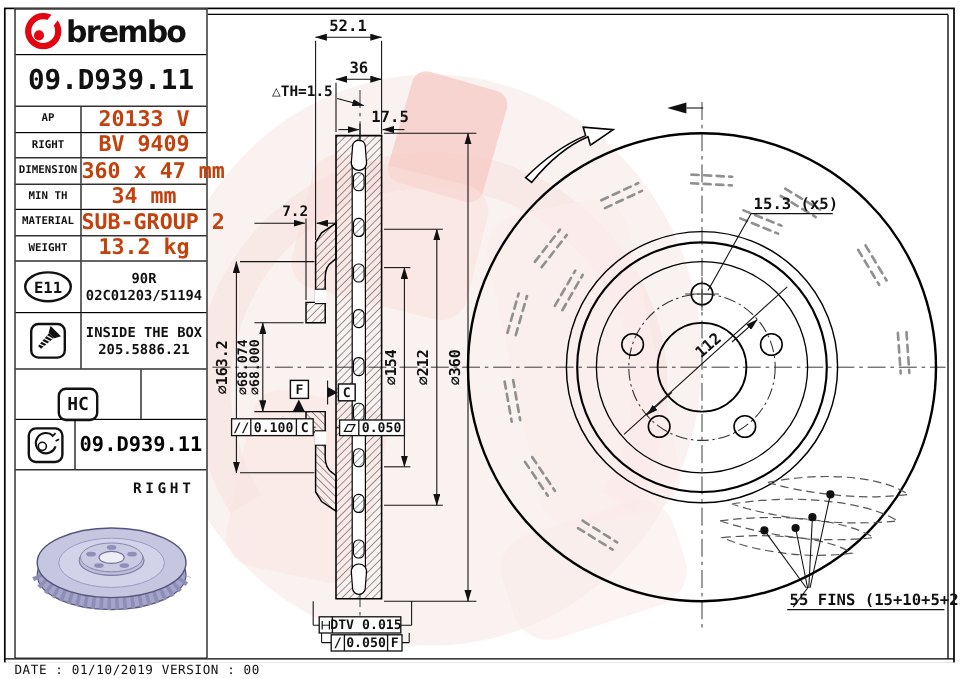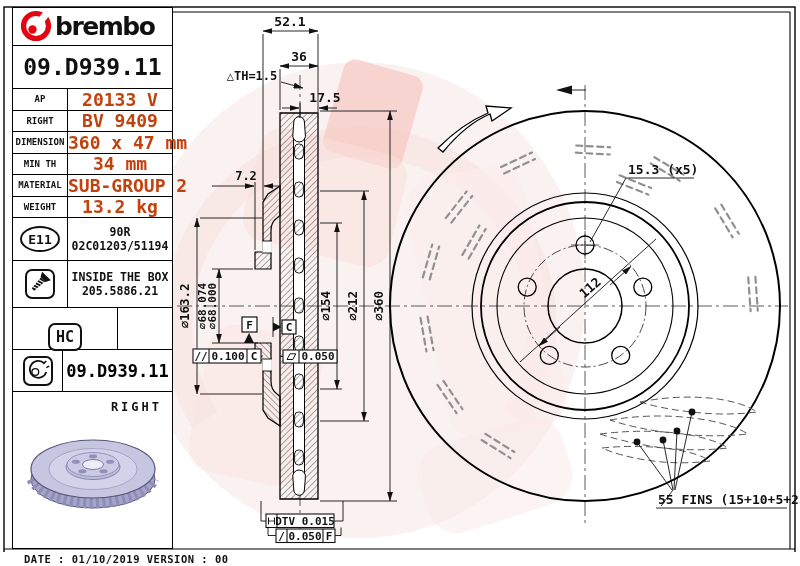--- a/index.html
+++ b/index.html
@@ -24,21 +24,21 @@
   #right-row{flex:1;position:relative;}
   #right-label{position:absolute;top:8px;right:10px;font-size:12px;font-weight:bold;letter-spacing:3px;color:#111;}
   #disc-photo{position:absolute;left:8px;top:30px;}
   .iconbox{width:30px;height:30px;border:2.3px solid #111;border-radius:7px;display:flex;
     align-items:center;justify-content:center;box-sizing:border-box;}
   #hc-cell{width:105px;border-right:1.5px solid #000;display:flex;align-items:center;justify-content:center;box-sizing:border-box;flex:none;}
   #hc-box{font-size:15px;font-weight:bold;color:#111;width:34px;height:28px;margin-top:16px;}
   #bell-cell{width:50px;border-right:1.5px solid #000;display:flex;align-items:center;justify-content:center;box-sizing:border-box;flex:none;}
   #footer{position:absolute;left:0;top:552px;width:800px;height:14px;z-index:6;background:#fff;
     display:flex;align-items:center;}
-  #footer span{font-size:10.5px;font-weight:bold;color:#111;padding-left:24px;letter-spacing:.5px;}
+  #footer span{font-size:10.5px;font-weight:normal;color:#111;padding-left:12px;letter-spacing:.5px;}
   text{fill:#111;}
   .dimtxt{font-family:"DejaVu Sans Mono",monospace;font-weight:bold;font-size:13px;}
   .dimtxt2{font-family:"DejaVu Sans Mono",monospace;font-weight:bold;font-size:12px;}
   .dimv{font-family:"DejaVu Sans Mono",monospace;font-weight:bold;font-size:12.5px;}
   .dimv2{font-family:"DejaVu Sans Mono",monospace;font-weight:bold;font-size:11px;}
   .frametxt{font-family:"DejaVu Sans Mono",monospace;font-weight:bold;font-size:11px;}
 </style>
 </head>
 <body>
 

